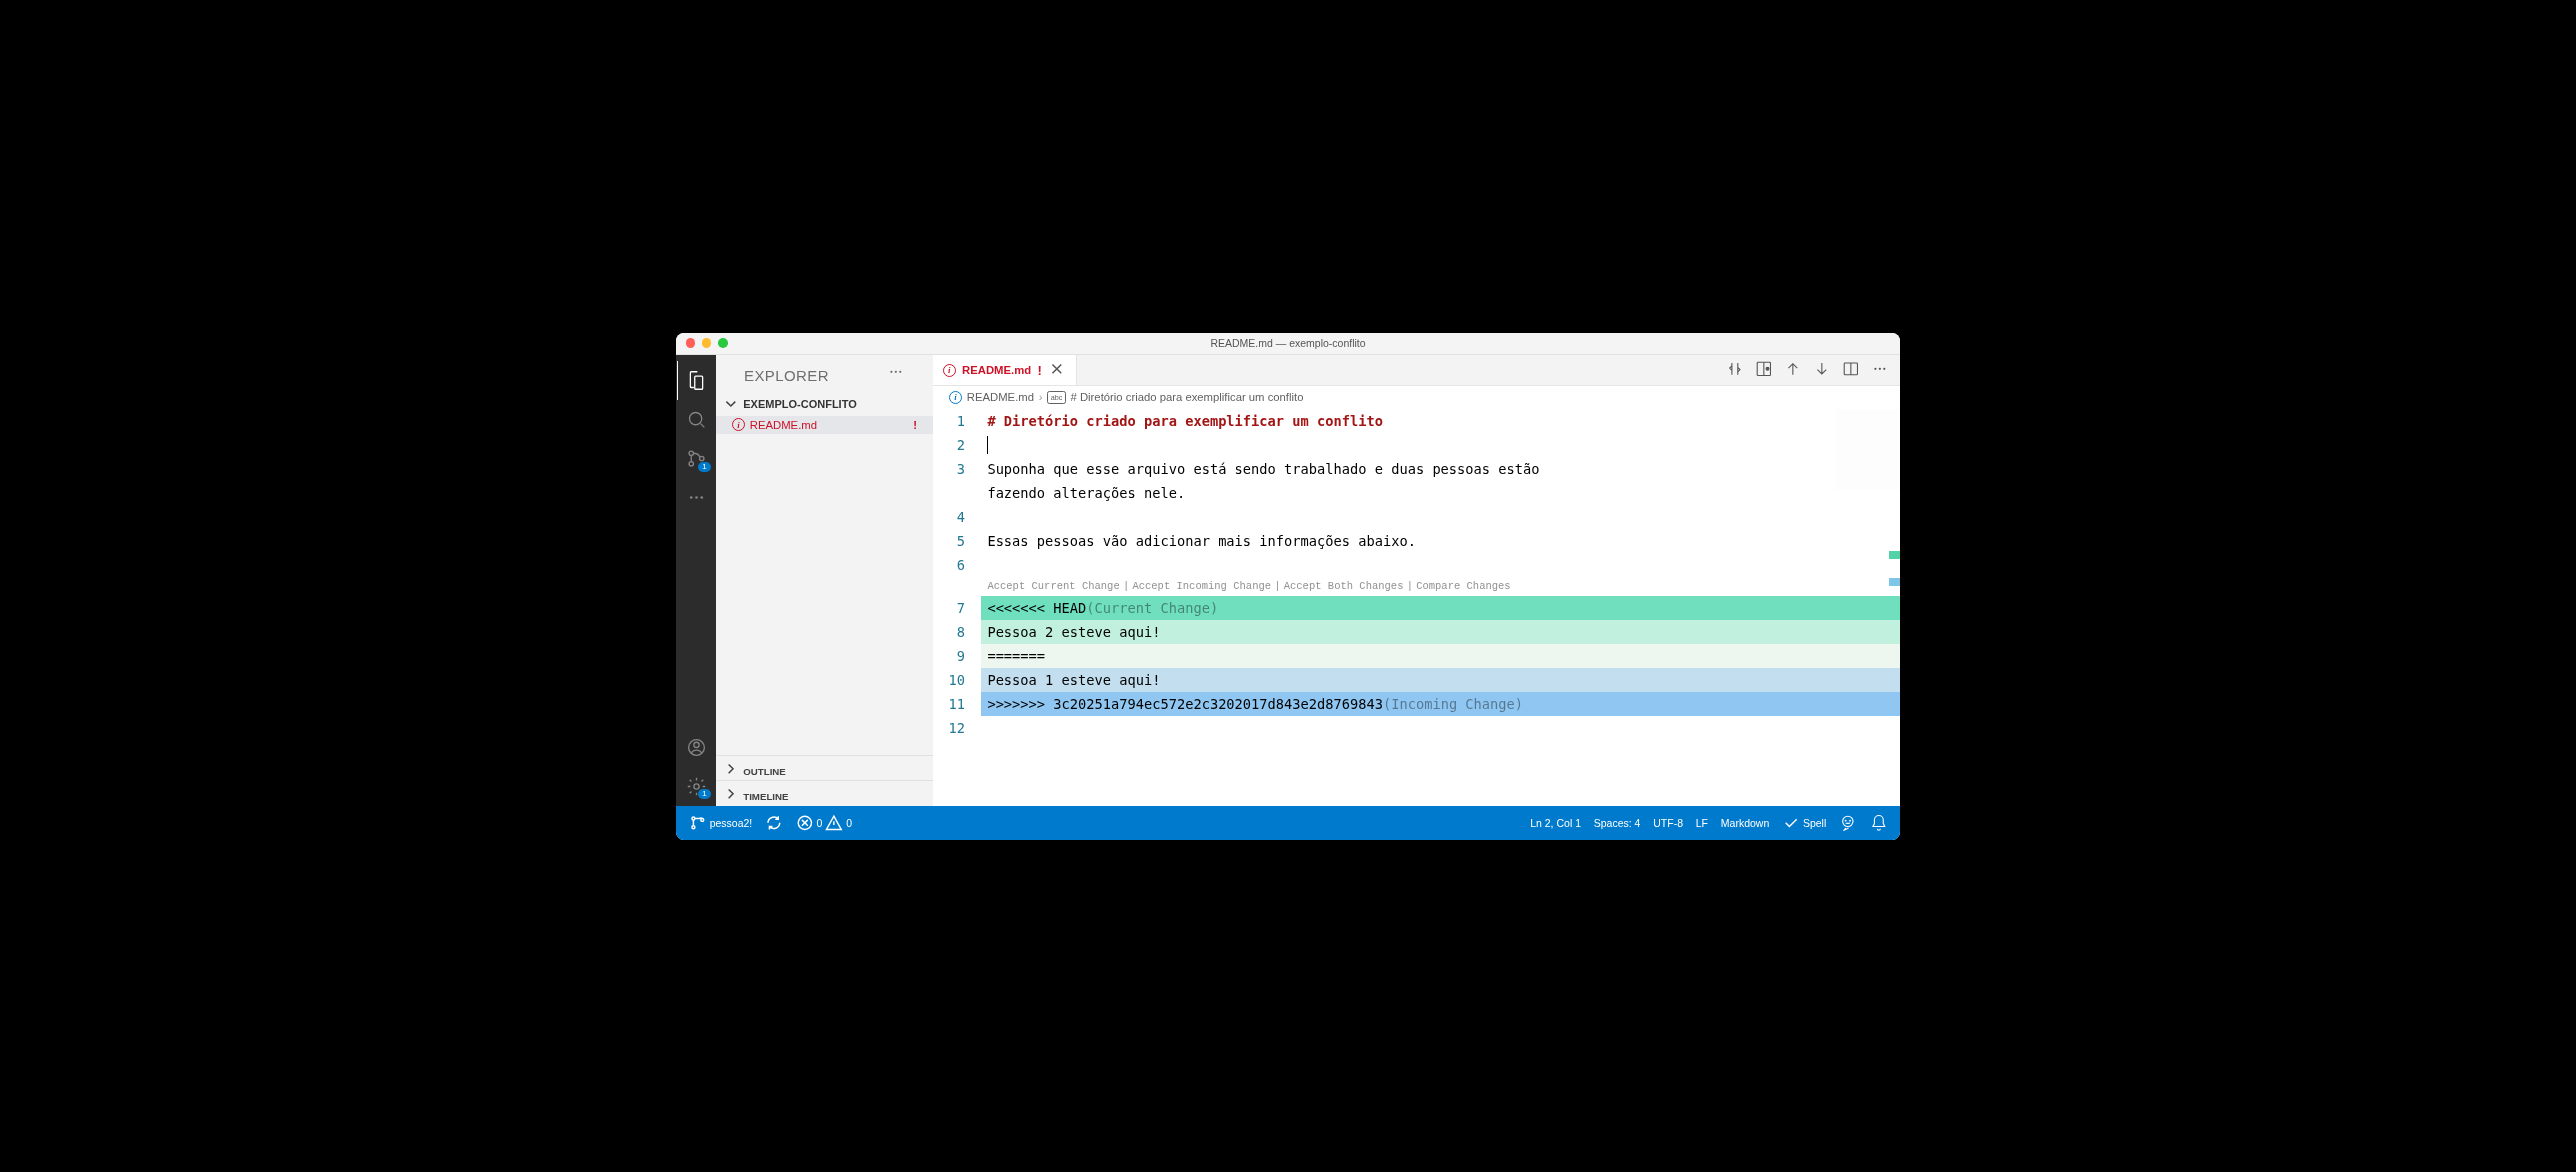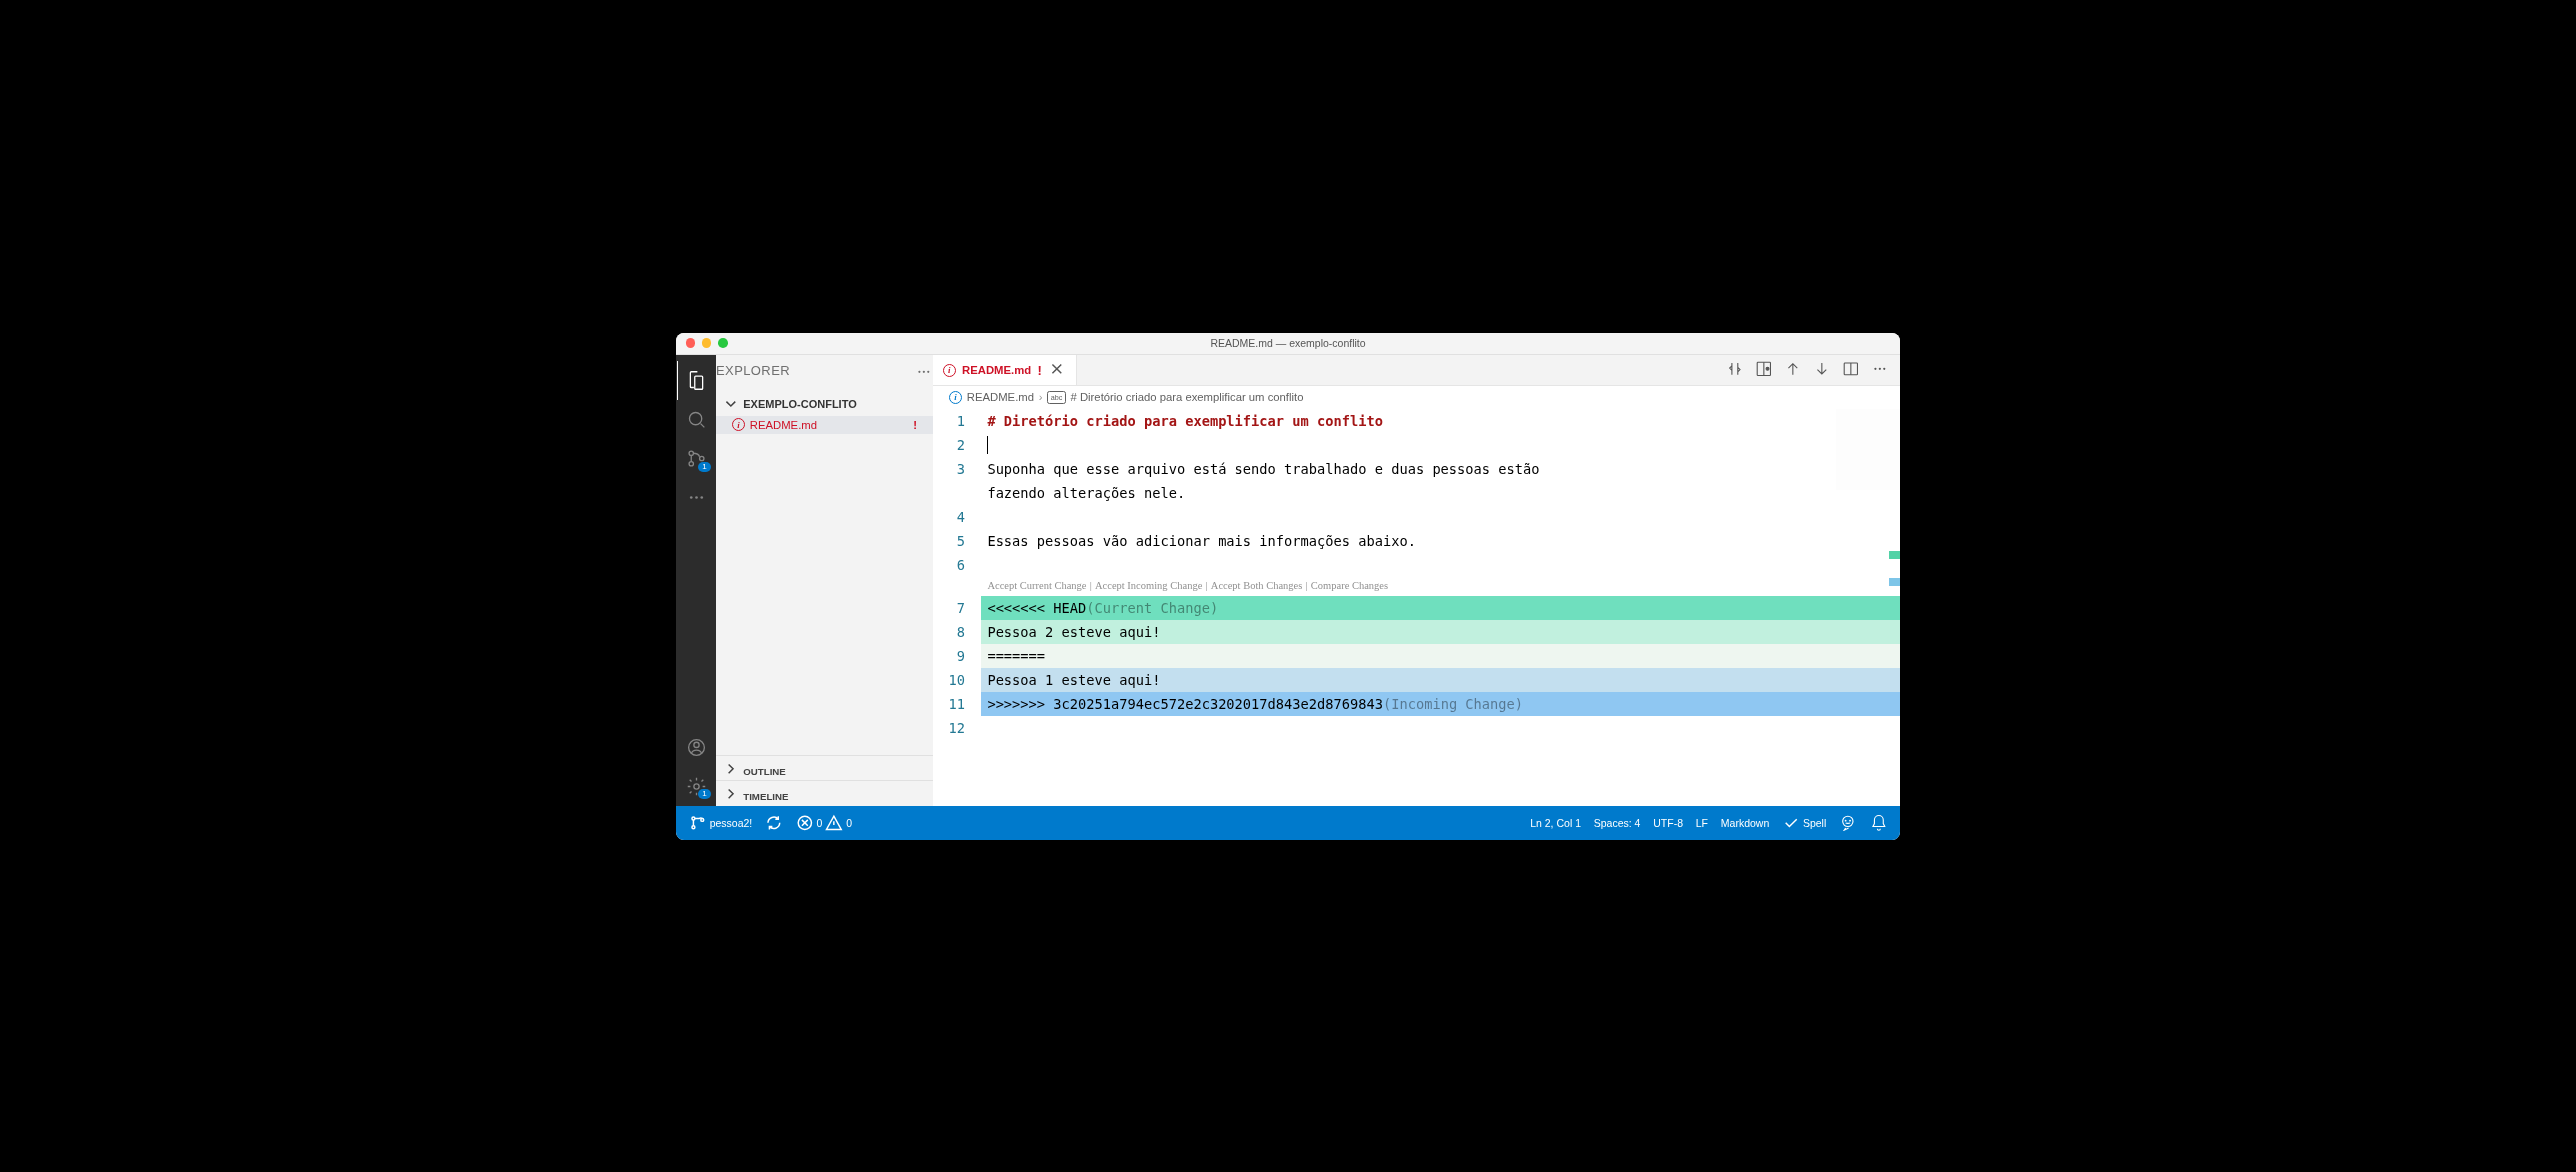--- a/index.html
+++ b/index.html
@@ -12,21 +12,21 @@
 .dot.yel { background: #febc2e; }
 .dot.grn { background: #28c840; }
 .title-text { position: absolute; left: 50%; transform: translateX(-50%); font-size: 10.5px; color: #555; }
 .body { flex: 1; display: flex; overflow: hidden; }
 .activity-bar { width: 40px; background: #2c2c2c; display: flex; flex-direction: column; align-items: center; padding-top: 6.4px; }
 .activity-bar .icon { width: 39px; height: 39px; display: flex; align-items: center; justify-content: center; color: #858585; position: relative; cursor: pointer; }
 .activity-bar .icon.active { color: #fff; border-left: 1.6px solid #fff; }
 .activity-bar .spacer { flex: 1; }
 .badge { position: absolute; bottom: 6.4px; right: 4.8px; background: #007acc; color: #fff; font-size: 8px; border-radius: 6.4px; padding: 0.8px 4px; }
 .sidebar { width: 217px; background: #f3f3f3; display: flex; flex-direction: column; }
-.sidebar-header { display: flex; align-items: flex-start; justify-content: space-between; padding: 8px 0; color: #6f6f6f; font-size: 13px; letter-spacing: 0.4px; }
+.sidebar-header { display: flex; align-items: flex-end; justify-content: space-between; padding: 8px 28px; color: #6f6f6f; font-size: 15px; letter-spacing: 0.4px; }
 .folder-header { display: flex; align-items: center; padding: 3.2px 6.4px; font-weight: 700; font-size: 11px; color: #333; gap: 3.2px; }
 .file-row { display: flex; align-items: center; padding: 2.4px 16px; gap: 4.8px; font-size: 11.3px; background: #e4e6ea; }
 .file-row .fname { color: #ce1126; flex: 1; }
 .file-row .excl { color: #ce1126; font-weight: bold; }
 .sidebar .flex1 { flex: 1; }
 .section-row { display: flex; align-items: flex-end; padding: 3.2px 6.4px; font-weight: 600; font-size: 9.7px; color: #424242; gap: 3.2px; border-top: 0.8px solid #e0e0e0; }
 .main { flex: 1; display: flex; flex-direction: column; background: #fff; }
 .tabbar { height: 31px; background: #f3f3f3; display: flex; align-items: center; border-bottom: 0.8px solid #e5e5e5; }
 .tab { height: 100%; background: #fff; display: flex; align-items: center; padding: 0 9.7px; gap: 6.4px; border-right: 0.8px solid #e5e5e5; }
 .tab .tname { color: #ce1126; font-weight: 600; font-size: 11.3px; }
@@ -36,21 +36,21 @@
 .tab-actions .ico { cursor: pointer; }
 .breadcrumb { padding: 4.8px 16px; font-size: 11.3px; color: #616161; display: flex; align-items: center; gap: 4.8px; }
 .breadcrumb .chev { color: #999; }
 .editor { flex: 1; display: flex; font-family: Menlo, Monaco, monospace; font-size: 13.7px; line-height: 24px; position: relative; }
 .gutter { width: 48px; text-align: right; color: #237893; padding-right: 16px; user-select: none; }
 .gutter div { height: 24px; }
 .code { flex: 1; position: relative; }
 .code-line { height: 24px; display: flex; align-items: center; white-space: pre; padding-left: 6.4px; }
 .cursor { display: inline-block; width: 0.8px; height: 17.7px; background: #000; vertical-align: middle; }
 .h1 { color: #a31515; font-weight: bold; }
-.codelens { font-family: Liberation Serif, serif; font-size: 10.5px; color: #919191; padding-left: 6.4px; height: 19.3px; display: flex; align-items: center; }
+.codelens { font-family: Liberation Mono, monospace; font-size: 10.5px; color: #919191; padding-left: 6.4px; height: 19.3px; display: flex; align-items: center; }
 .codelens .sep { margin: 0 3.2px; }
 .bg-current-head { background: #6fdfbe; width: 100%; }
 .bg-current-body { background: #c1f0de; width: 100%; }
 .bg-sep { background: #eef6f0; width: 100%; }
 .bg-incoming-body { background: #c3dfef; width: 100%; align-items: center; }
 .bg-incoming-head { background: #8fc7f2; width: 100%; }
 .annot { color: rgba(0,0,0,0.4); }
 .minimap { position: absolute; top: 0; right: 0; width: 64px; height: 81px; opacity: 0.4; font-size: 1.6px; padding: 3.2px; background: #fafafa; }
 .scroll-decor { position: absolute; right: 0; width: 11.3px; }
 .sd1 { top: 142px; height: 8px; background: #52d2a6; }

